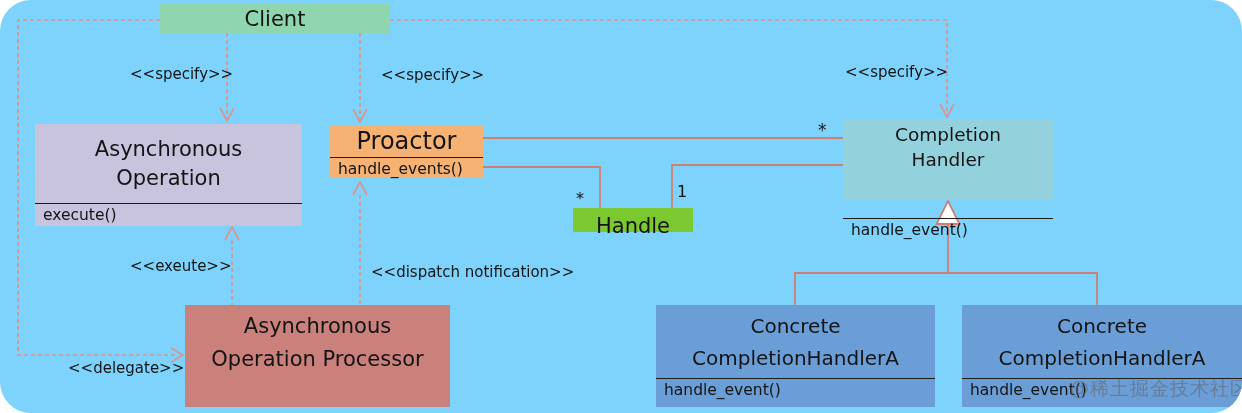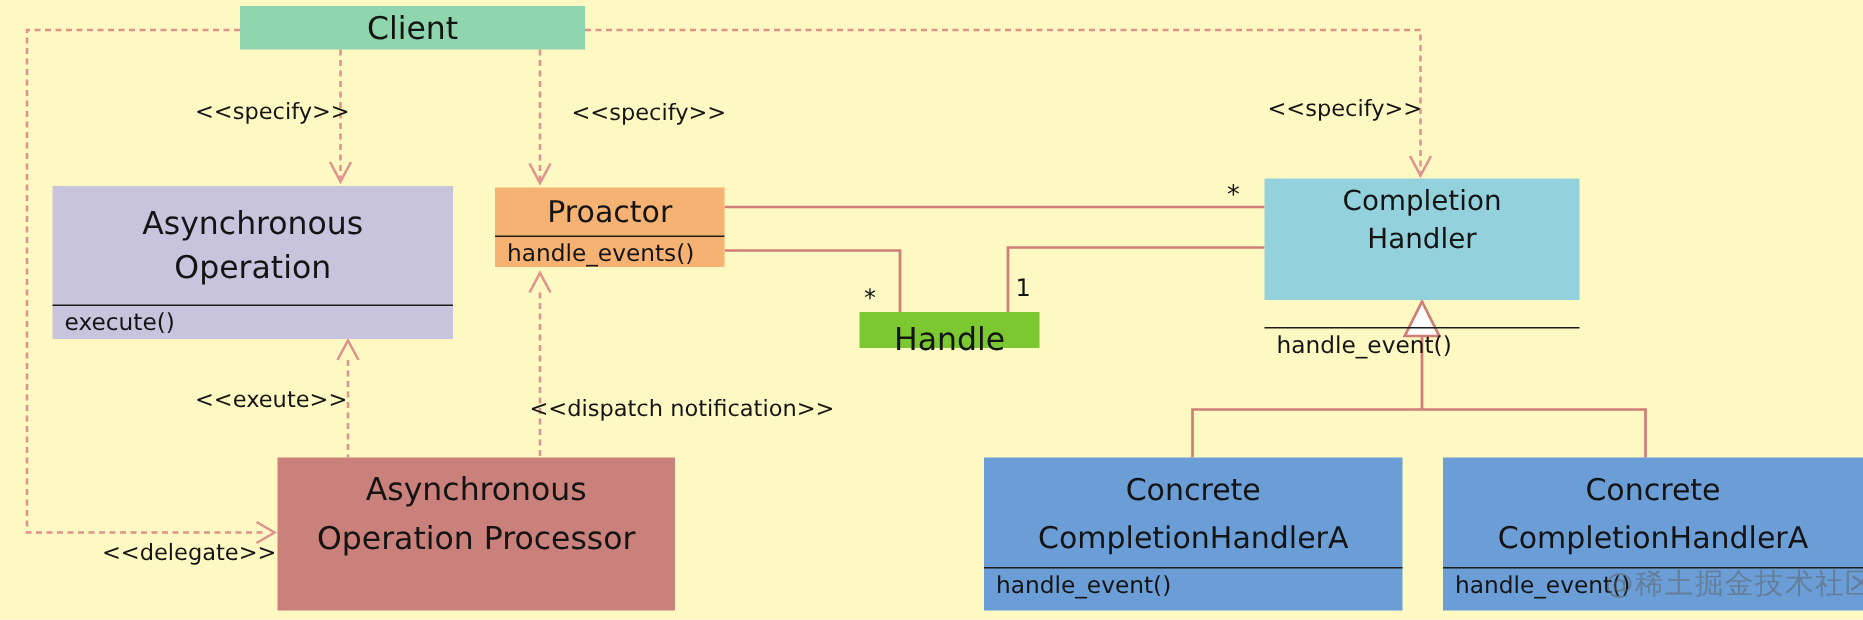--- a/index.html
+++ b/index.html
@@ -55,47 +55,47 @@
     letter-spacing:1px;
     color:rgba(95,100,104,0.55);
     white-space:nowrap;
   }
   
   #cls-client{left:160px;top:4px;width:230px;height:29px;}
   #cls-client .uml-title{height:29px;font-size:21px;}
   #cls-async-op{left:35px;top:124px;width:267px;height:102px;}
   #cls-async-op .uml-title{height:79px;font-size:21px;line-height:29px;}
   #cls-proactor{left:330px;top:125px;width:153px;height:53px;}
-  #cls-proactor .uml-title{height:32px;font-size:20px;text-align:center;}
+  #cls-proactor .uml-title{height:32px;font-size:24px;text-align:center;}
   #cls-handle{left:573px;top:208px;width:120px;height:24px;}
   #cls-handle .uml-title{height:35px;font-size:21px;}
   #cls-ch{left:843px;top:119px;width:210px;height:81px;gap:44px;}
   #cls-ch .uml-title{height:55px;font-size:18.5px;line-height:25px;}
   #cls-aop{left:185px;top:305px;width:265px;height:102px;}
   #cls-aop .uml-title{height:75px;font-size:21px;line-height:33px;}
   #cls-cca{left:656px;top:305px;width:279px;height:102px;}
   #cls-cca .uml-title{height:73px;font-size:20px;line-height:32px;}
   #cls-ccb{left:962px;top:305px;width:280px;height:102px;}
   #cls-ccb .uml-title{height:73px;font-size:20px;line-height:32px;}
   
   #st-specify-1{left:130px;top:65px;}
   #st-specify-2{left:381px;top:66px;}
   #st-specify-3{left:845px;top:63px;}
   #st-exeute{left:130px;top:257px;}
-  #st-dispatch{left:353px;top:263px;}
+  #st-dispatch{left:371px;top:263px;}
   #st-delegate{left:68px;top:359px;}
   
   #mu-handle-left{left:576px;top:189px;}
   #mu-handle-right{left:677px;top:182px;}
   #mu-ch{left:818px;top:120px;font-size:17px;}
 </style>
 </head>
 <body>
 
-<div id="canvas" style="background-color: #fef9c3;">
+<div id="canvas" style="background-color: #7dd3fc; border-radius: 31px;">
 
   <svg id="wires" viewBox="0 0 1242 413" xmlns="http://www.w3.org/2000/svg">
 
     <path d="M483 138 H843" fill="none" stroke="var(--solid-line)" stroke-width="1.8"></path>
     <path d="M483 167 H600 V208" fill="none" stroke="var(--solid-line)" stroke-width="1.8"></path>
     <path d="M843 165 H672 V208" fill="none" stroke="var(--solid-line)" stroke-width="1.8"></path>
 
     <path d="M948 224 V273" fill="none" stroke="var(--solid-line)" stroke-width="1.8"></path>
     <path d="M795 305 V273 H1097 V305" fill="none" stroke="var(--solid-line)" stroke-width="1.8"></path>
     <path d="M948 201 L959.5 224 L936.5 224 Z" fill="#fdfdfd" stroke="var(--solid-line)" stroke-width="1.8"></path>

